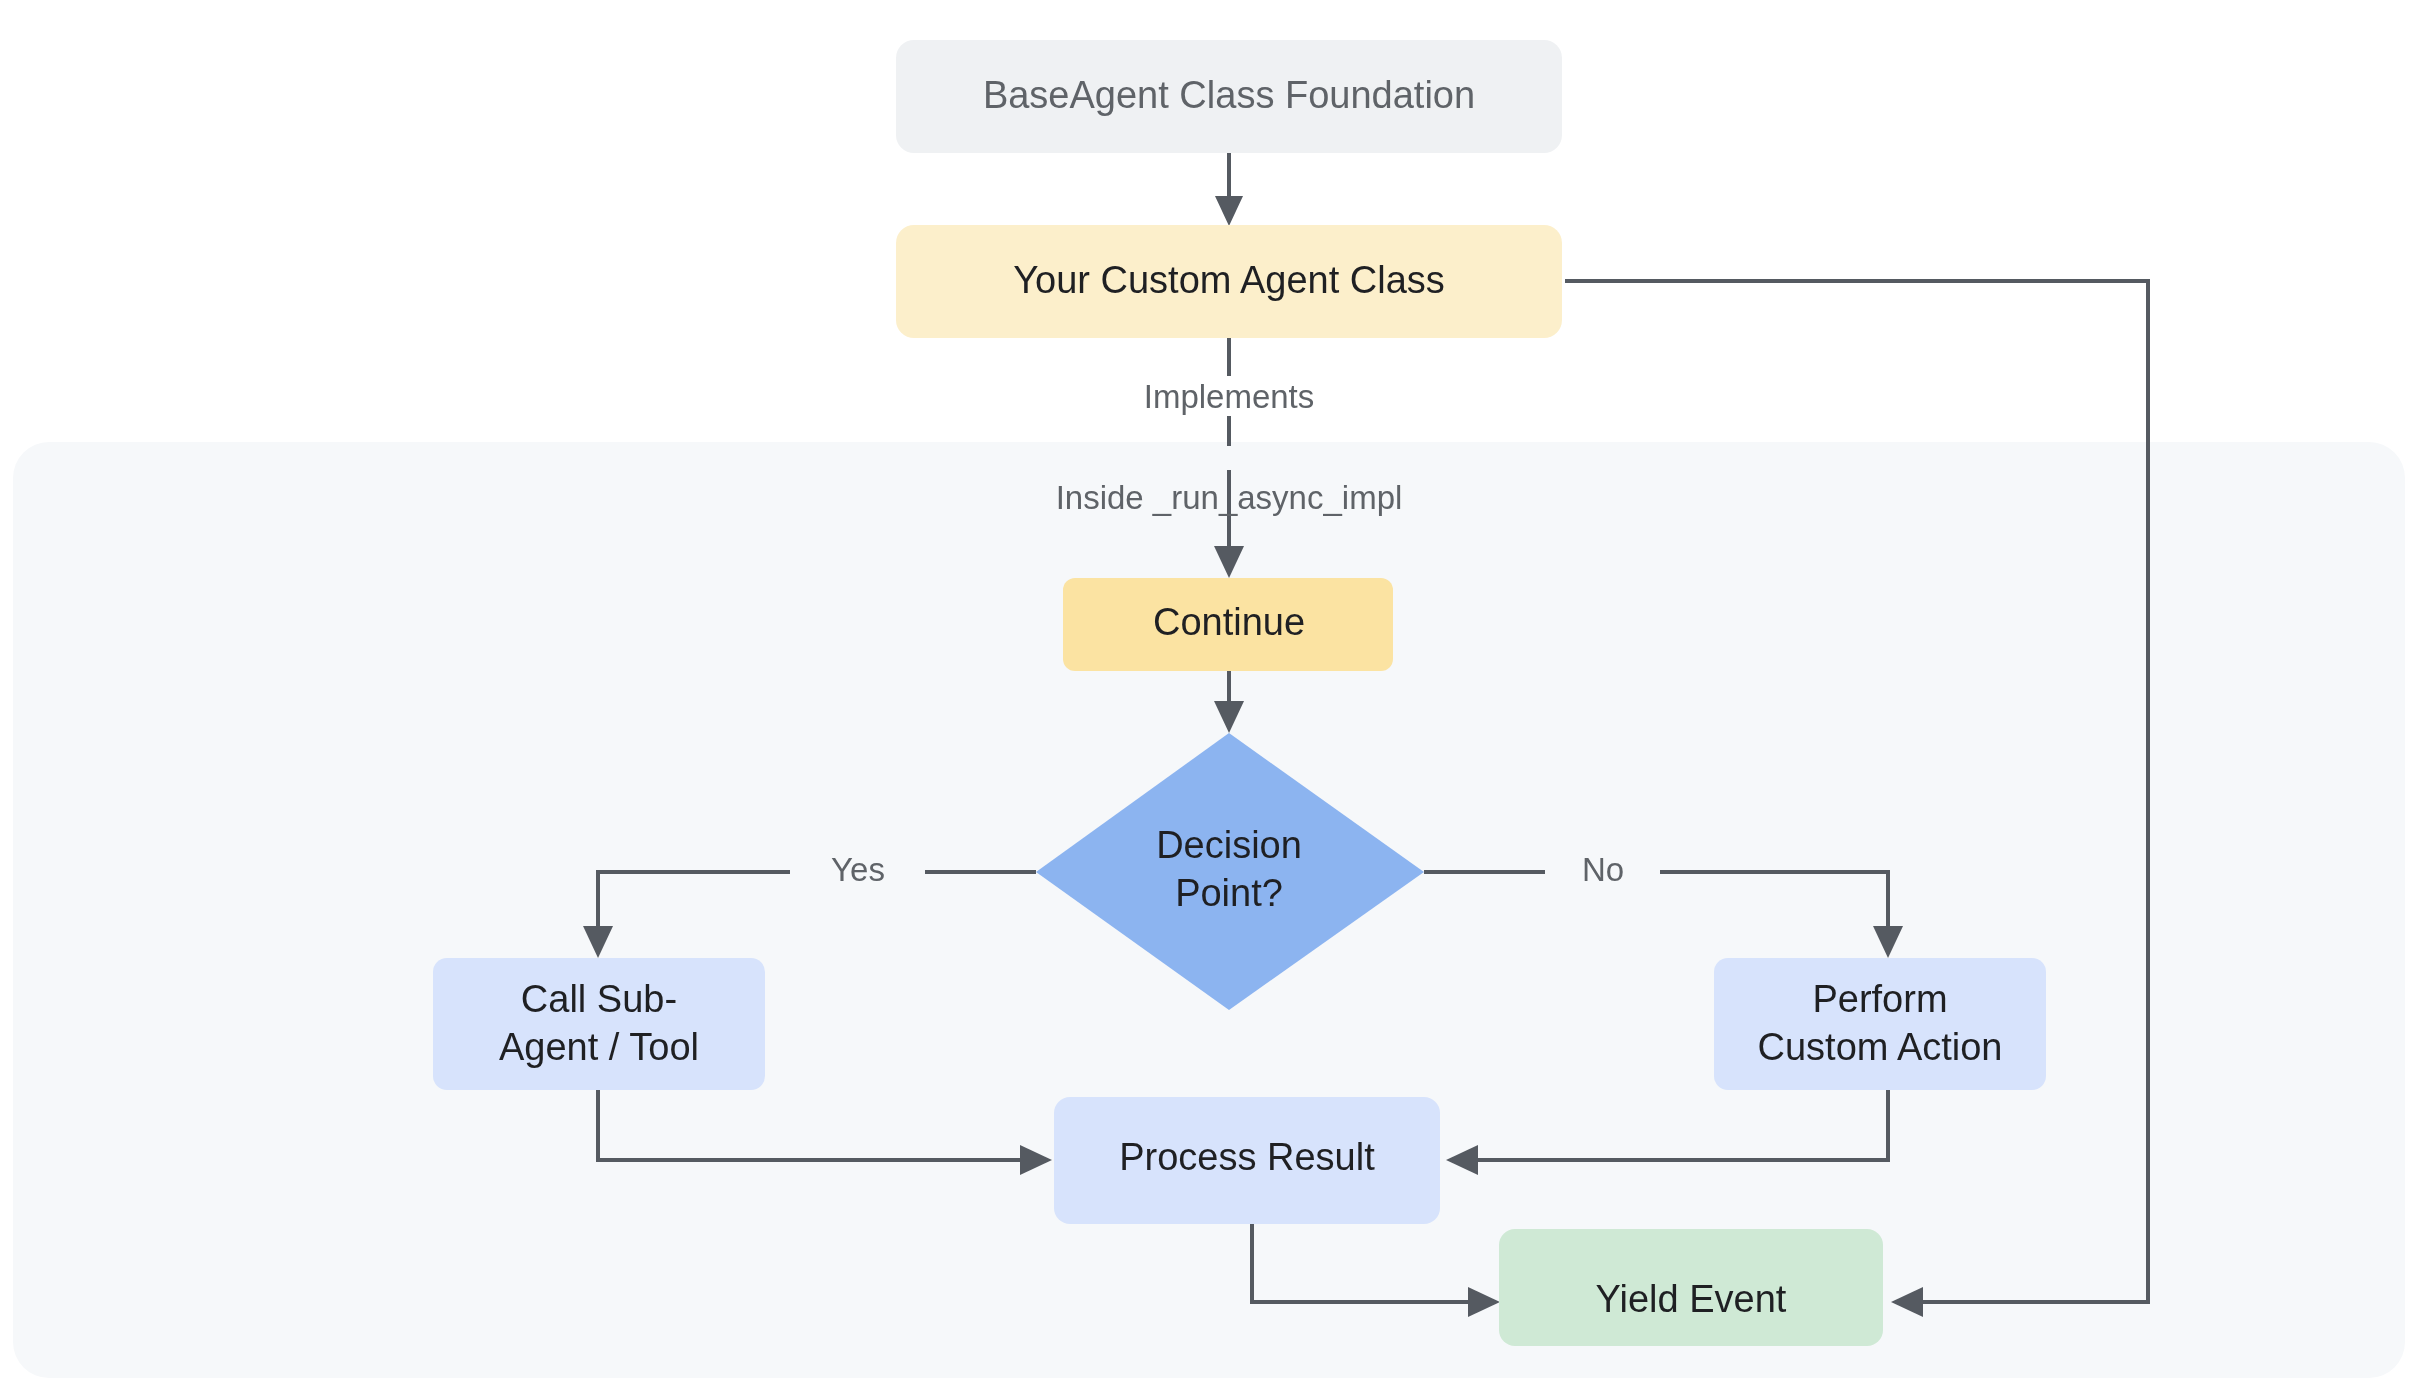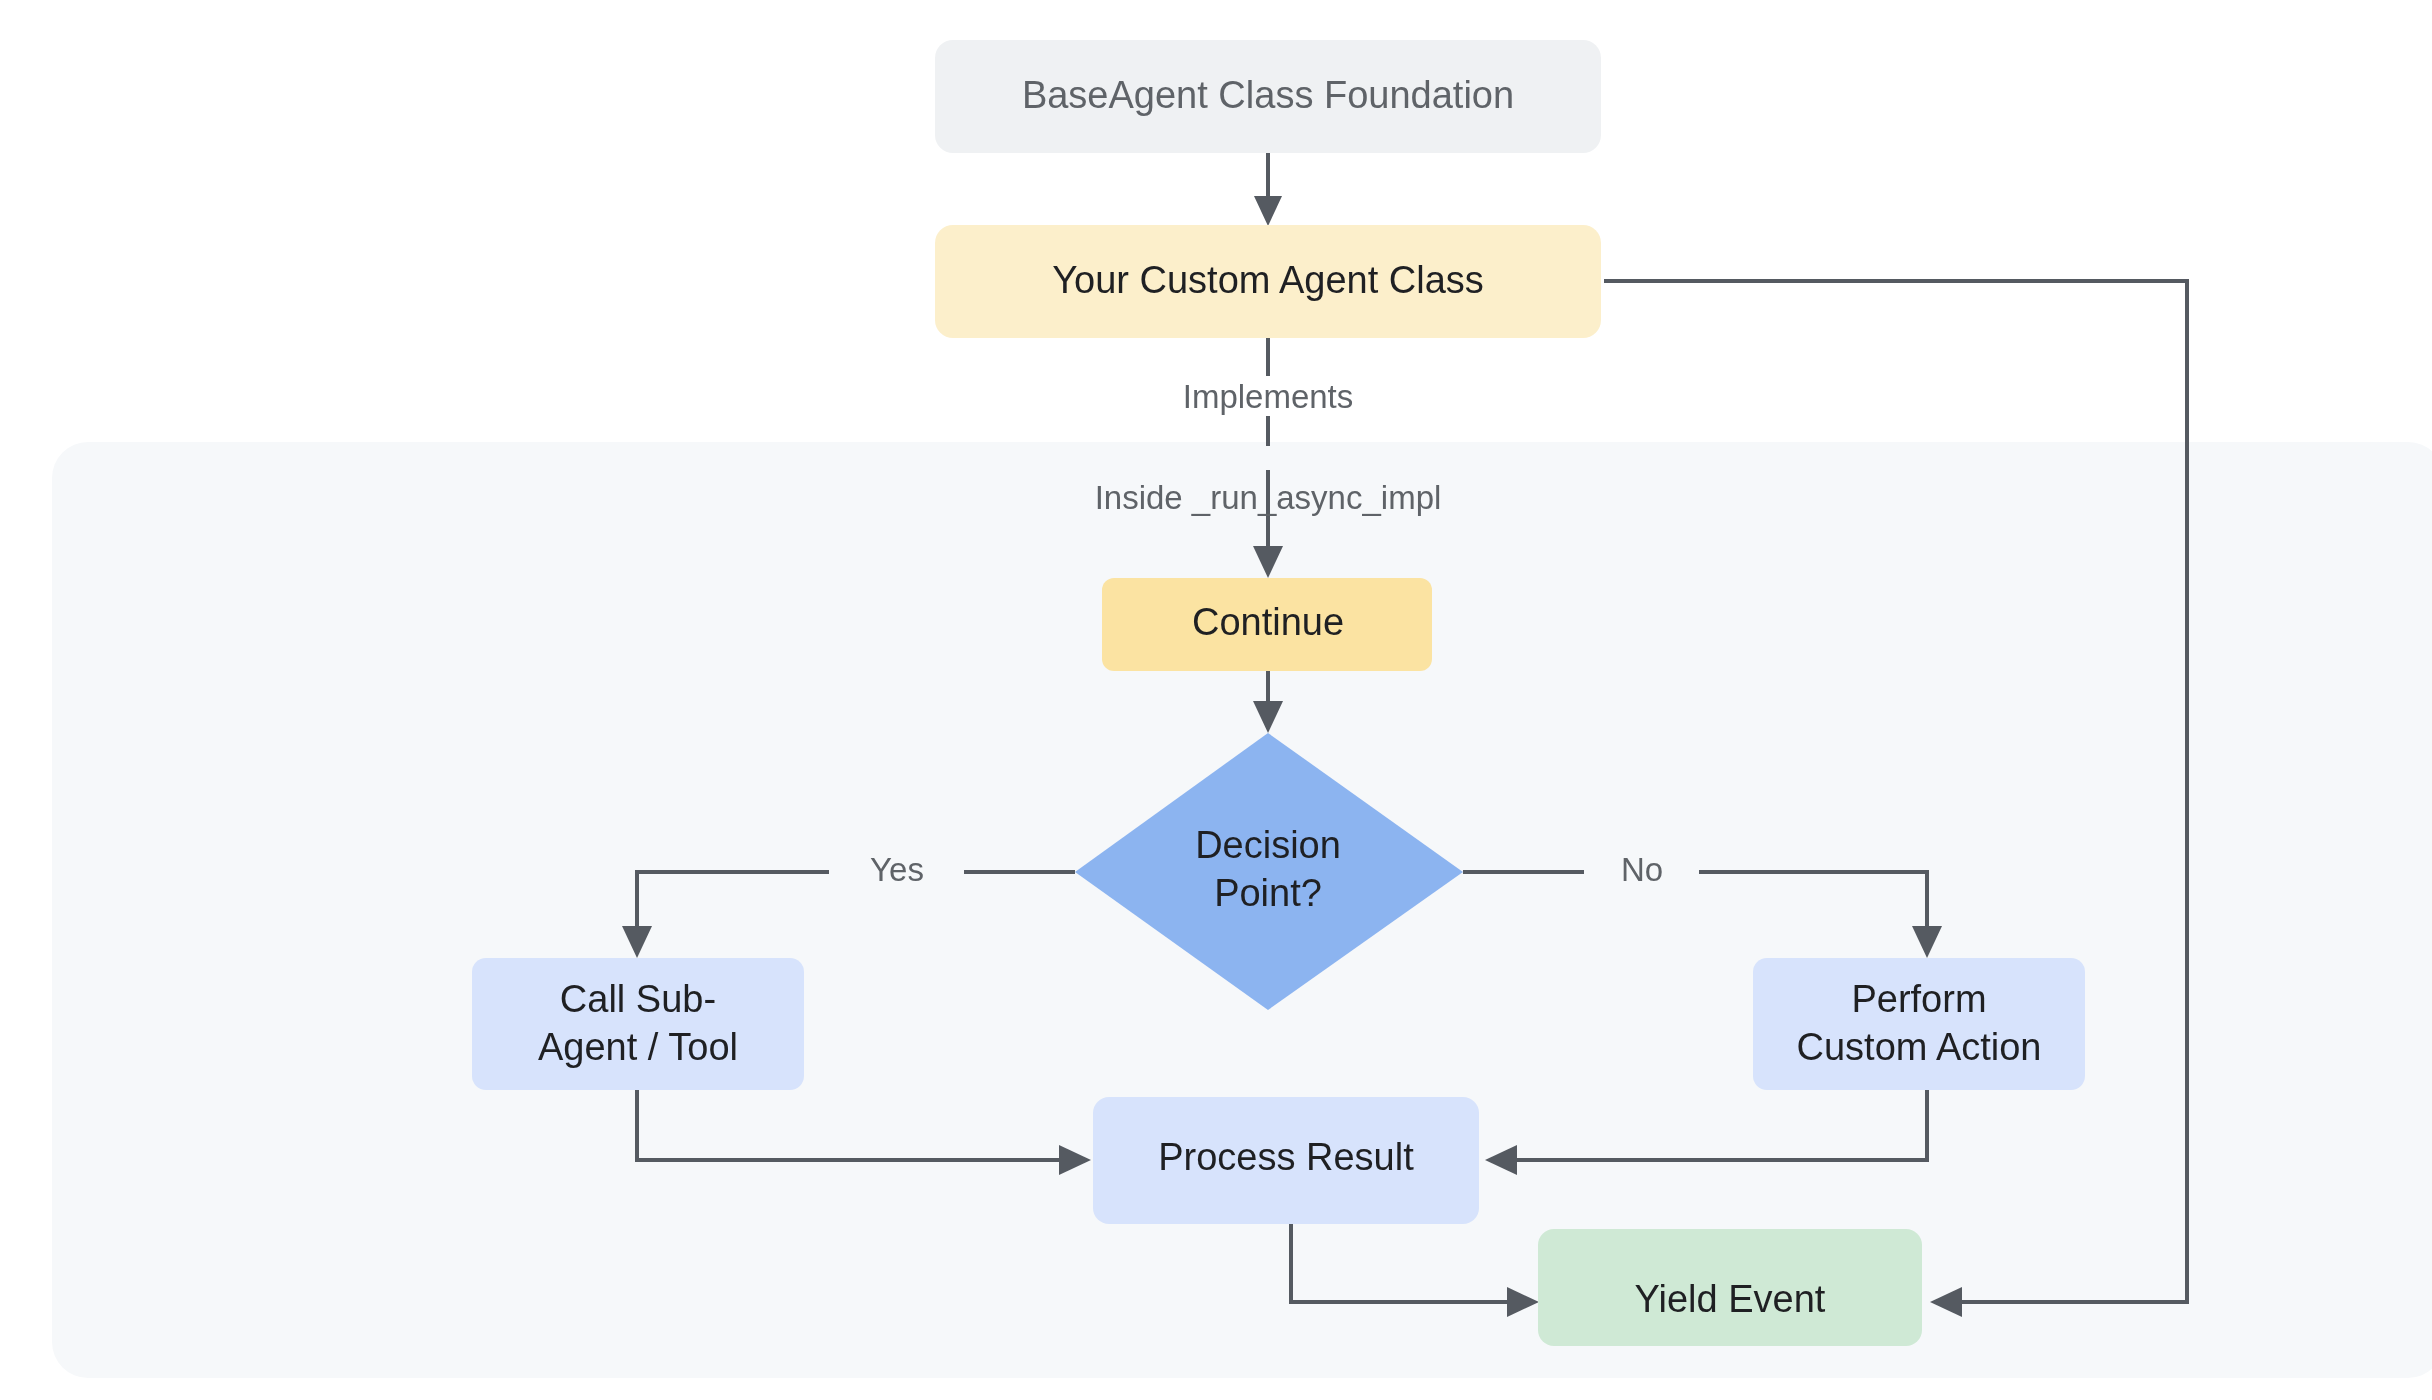--- a/index.html
+++ b/index.html
@@ -11,21 +11,20 @@
     width: 2432px;
     height: 1400px;
     font-family: "Liberation Sans", sans-serif;
     overflow: hidden;
   }
   #diagram-root {
     position: relative;
     width: 2240px;
     height: 1400px;
     background: #ffffff;
-    padding-left: 39px;
   }
   svg#flowchart {
     display: block;
     width: 2432px;
     height: 1400px;
   }
   .node-label {
     font-family: "Liberation Sans", sans-serif;
     font-size: 38px;
     fill: #1f2023;

